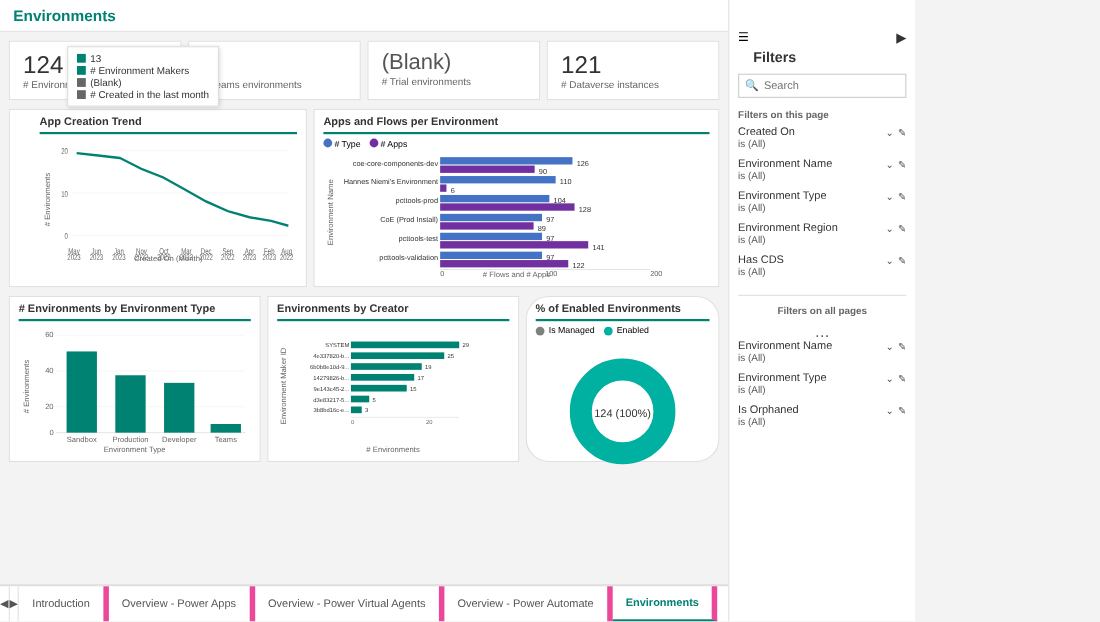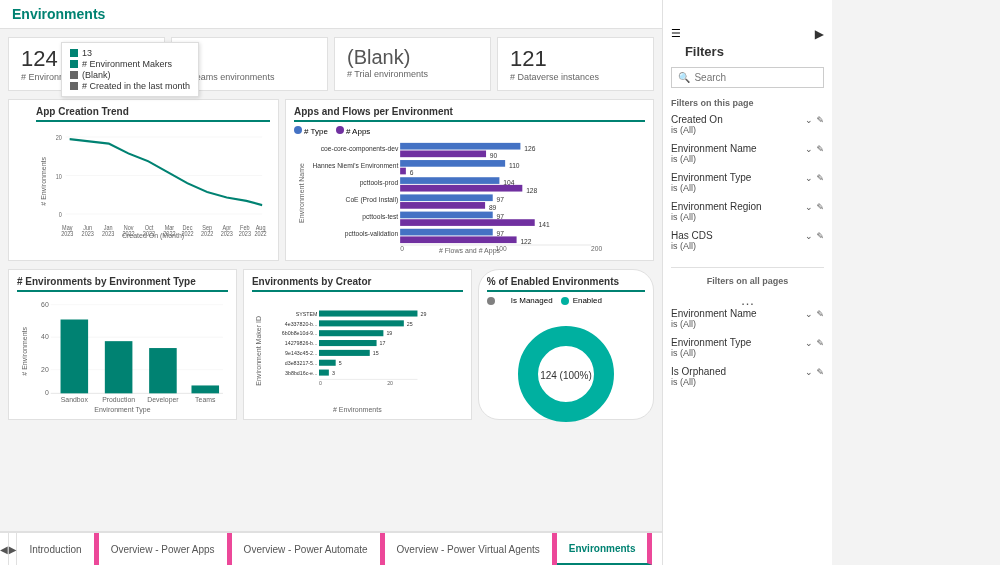--- a/index.html
+++ b/index.html
@@ -76,21 +76,21 @@
     
     
     svg { overflow: visible; }
     
     .y-axis-label { font-size: 7px; fill: #666; }
     .x-axis-label { font-size: 7px; fill: #666; }
     
     
     .donut-area { display: flex; flex-direction: column; align-items: center; justify-content: center; height: 100%; }
     .donut-legend { font-size: 8px; display: flex; gap: 8px; margin-top: 4px; }
-    .legend-is-managed { display: flex; align-items: center; gap: 14px; }
+    .legend-is-managed { display: flex; align-items: center; gap: 2px; }
     .legend-enabled { display: flex; align-items: center; gap: 2px; }
   </style>
 </head>
 <body>
 
 <div class="main-container">
 
   <div class="dashboard">
     <div class="dashboard-header">
       <span class="dashboard-title">Environments</span>
@@ -348,22 +348,22 @@
           </div>
         </div>
       </div>
     </div>
 
     <div class="bottom-tabs">
       <div class="tab-nav-btn">◀</div>
       <div class="tab-nav-btn">▶</div>
       <div class="tab-item">Introduction</div>
       <div class="tab-item">Overview - Power Apps</div>
+      <div class="tab-item">Overview - Power Virtual Agents</div>
       <div class="tab-item">Overview - Power Automate</div>
-      <div class="tab-item">Overview - Power Virtual Agents</div>
       <div class="tab-item active">Environments</div>
       <div class="tab-item">Makers</div>
       <div class="tab-item">Environment Capacity</div>
       <div class="tab-item">Teams Environments</div>
     </div>
   </div>
 
   <div class="filters-panel">
     <div class="filters-header">
       <span style="display:flex; align-items:center; gap:4px;">

